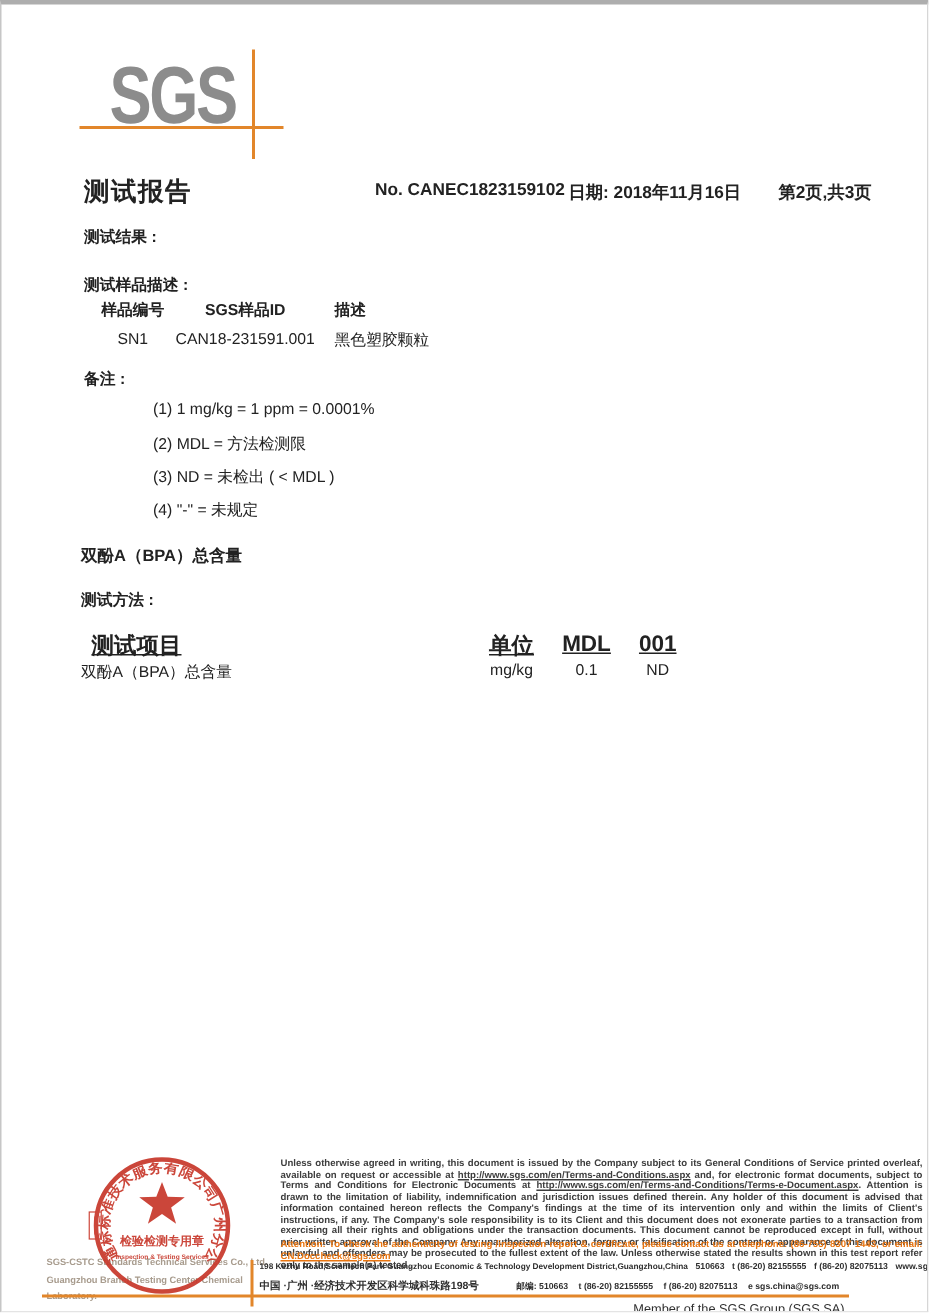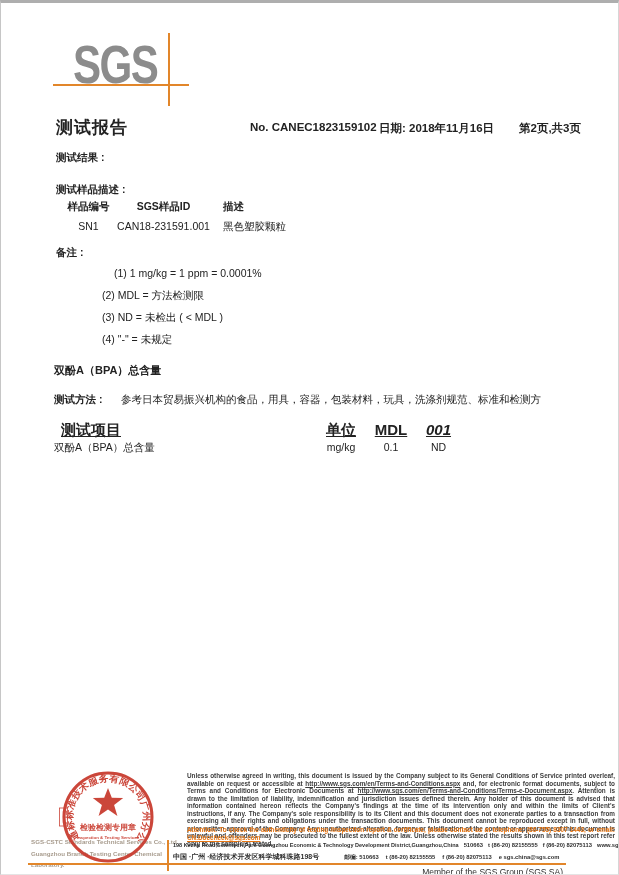--- a/index.html
+++ b/index.html
@@ -27,21 +27,21 @@
 
   
   .lbl{ font-size:10.5px; font-weight:700; color:#222; }
   .lbl-u{ font-size:10.5px; font-weight:700; color:#222; }
   .cell-h{ font-size:10.5px; font-weight:700; color:#222; text-align:center; }
   .cell-v{ font-size:10.5px; color:#222; text-align:center; }
   .cell-l{ text-align:left; }
   .note{ font-size:10.5px; color:#222; }
   .method{ font-size:10.5px; color:#222; line-height:21px; }
   .rt-h{ font-size:15px; font-weight:700; color:#222; text-decoration:underline; text-align:center; }
-  .rt-h-i{ font-style:italic; }
+  .rt-h-i{ }
   .rt-v{ font-size:10.5px; color:#222; text-align:center; }
 
   
   .legal{
     width:428px; font-size:6.4px; line-height:7.5px; color:#3d3d3d;
     text-align:justify; font-weight:600;
   }
   .legal .lnk{ text-decoration:underline; }
   .attention{
     width:428px; font-size:6.4px; line-height:7.6px; color:#e87511;
@@ -78,29 +78,28 @@
   <div>
     <div class="abs cell-h" style="left:45px; top:197px; width:85px;">样品编号</div>
     <div class="abs cell-h" style="left:110px; top:197px; width:105px;">SGS样品ID</div>
     <div class="abs cell-h cell-l" style="left:222px; top:197px; width:150px;">描述</div>
     <div class="abs cell-v" style="left:45px; top:217px; width:85px;">SN1</div>
     <div class="abs cell-v" style="left:110px; top:217px; width:105px;">CAN18-231591.001</div>
     <div class="abs cell-v cell-l" style="left:222px; top:217px; width:150px;">黑色塑胶颗粒</div>
   </div>
 
   <div class="abs lbl" style="left:55px; top:243px;">备注 :</div>
-  <div class="abs note" style="left:101px; top:264px;margin-left:12px;">(1) 1 mg/kg = 1 ppm = 0.0001%</div>
+  <div class="abs note" style="left:101px; top:264px;">(1) 1 mg/kg = 1 ppm = 0.0001%</div>
   <div class="abs note" style="left:101px; top:286px;">(2) MDL = 方法检测限</div>
   <div class="abs note" style="left:101px; top:308px;">(3) ND = 未检出 ( &lt; MDL )</div>
   <div class="abs note" style="left:101px; top:330px;">(4) "-" = 未规定</div>
 
   <div class="abs lbl-u" style="left:53px; top:360px; font-size:11px;">双酚A（BPA）总含量</div>
   <div class="abs lbl" style="left:53px; top:390px;">测试方法 :</div>
   <div class="abs method" style="left:120px; top:386px; width:470px;">
-    <div>参考日本贸易振兴机构的食品，用具，容器，包装材料，玩具，洗涤剂规范、标准和检测方</div>
   </div>
 
   <div>
     <div class="abs rt-h" style="left:60px; top:418px; text-align:left;">测试项目</div>
     <div class="abs rt-h" style="left:315px; top:418px; width:50px;">单位</div>
     <div class="abs rt-h" style="left:367px; top:418px; width:46px;">MDL</div>
     <div class="abs rt-h rt-h-i" style="left:415px; top:418px; width:45px;">001</div>
 
     <div class="abs rt-v" style="left:53px; top:438px; text-align:left;">双酚A（BPA）总含量</div>
     <div class="abs rt-v" style="left:315px; top:438px; width:50px;">mg/kg</div>

